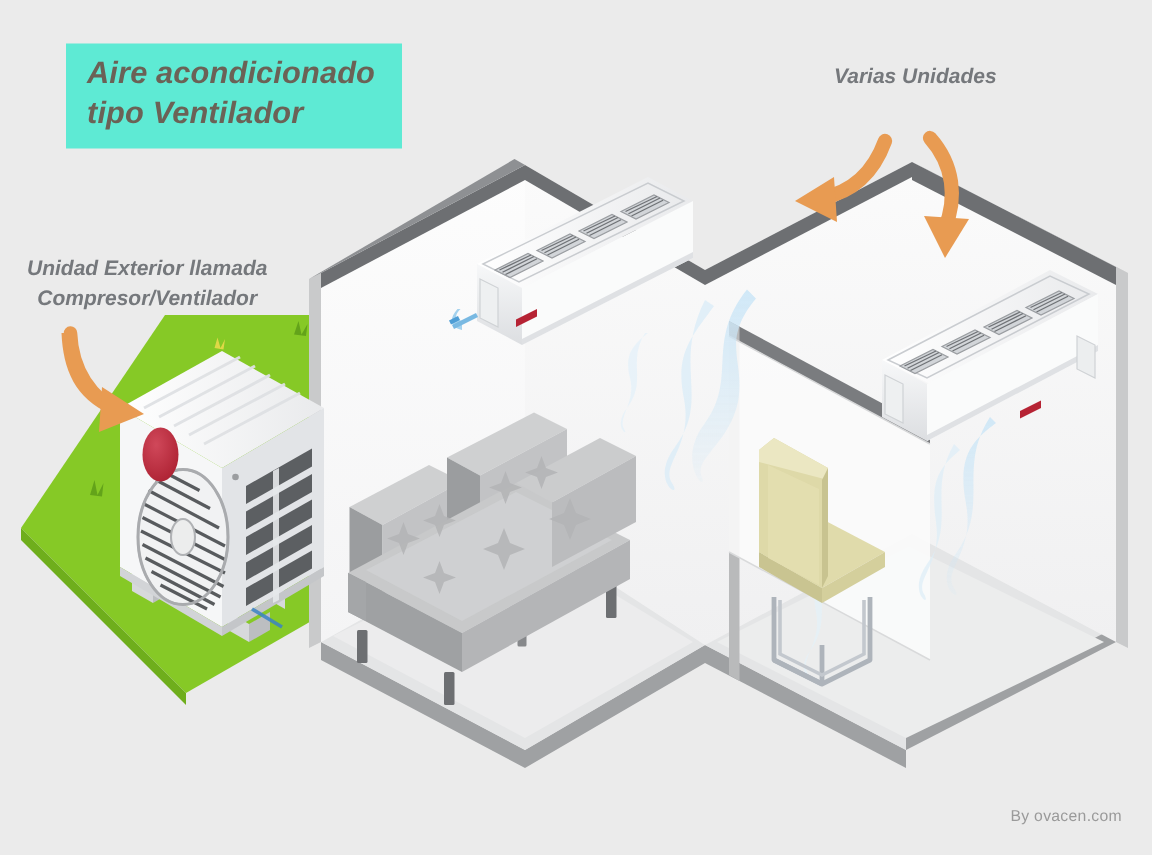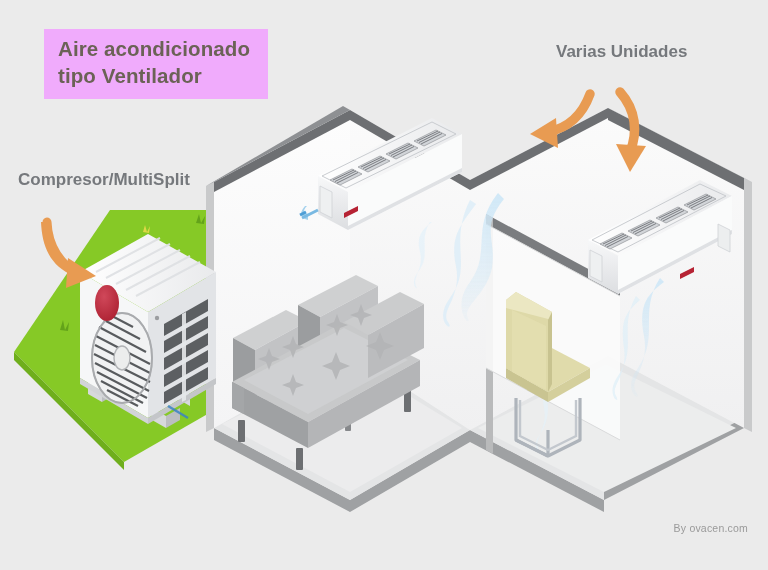--- a/index.html
+++ b/index.html
@@ -8,37 +8,38 @@
     background:#ebebeb;
     font-family:"Liberation Sans","DejaVu Sans",sans-serif;
     position:relative;
   }
   #stage{position:absolute;inset:0;width:768px;height:570px;}
   #art{position:absolute;left:0;top:0;width:768px;height:570px;}
 
   
   .title-band{
     position:absolute;left:44px;top:29px;
-    background:#f0abfc;
+    background:#5eead4;
     padding:6px 18px 9px 14px;
     z-index:30;
+    font-style:italic;
   }
   .title-band .line{
     font-size:20.5px;font-weight:bold;color:#6b6256;
     line-height:1.33;letter-spacing:.1px;white-space:nowrap;
   }
   .callout{
     position:absolute;z-index:30;
-    font-size:17px;font-weight:bold;color:#75787c;
-    line-height:1.45;text-align:center;white-space:nowrap;
+    font-size:14px;font-weight:bold;color:#75787c;
+    line-height:1.45;text-align:center;white-space:nowrap;font-style:italic;
   }
   #callout-left{left:18px;top:168px;text-align:center;}
   #callout-right{left:556px;top:40px;}
   .credit{
-    position:absolute;right:20px;bottom:36px;z-index:30;
+    position:absolute;right:20px;bottom:20px;z-index:30;
     font-size:10.5px;color:#9a9a9a;letter-spacing:.2px;
   }
 </style>
 </head>
 <body>
 
 <div id="stage">
 
   <svg id="art" viewBox="0 0 768 570">
     <defs>
@@ -395,21 +396,22 @@
       <polygon points="616,144 630,172 646,146" fill="#e89b52"></polygon>
     </g>
   </svg>
 
   <div class="title-band">
     <div class="line">Aire acondicionado</div>
     <div class="line">tipo Ventilador</div>
   </div>
 
   <div class="callout" id="callout-left">
-    <div>Compresor/MultiSplit</div>
+    <div>Unidad Exterior llamada</div>
+    <div>Compresor/Ventilador</div>
   </div>
 
   <div class="callout" id="callout-right">
     <div>Varias Unidades</div>
   </div>
 
   <div class="credit">By ovacen.com</div>
 
 </div>
 

